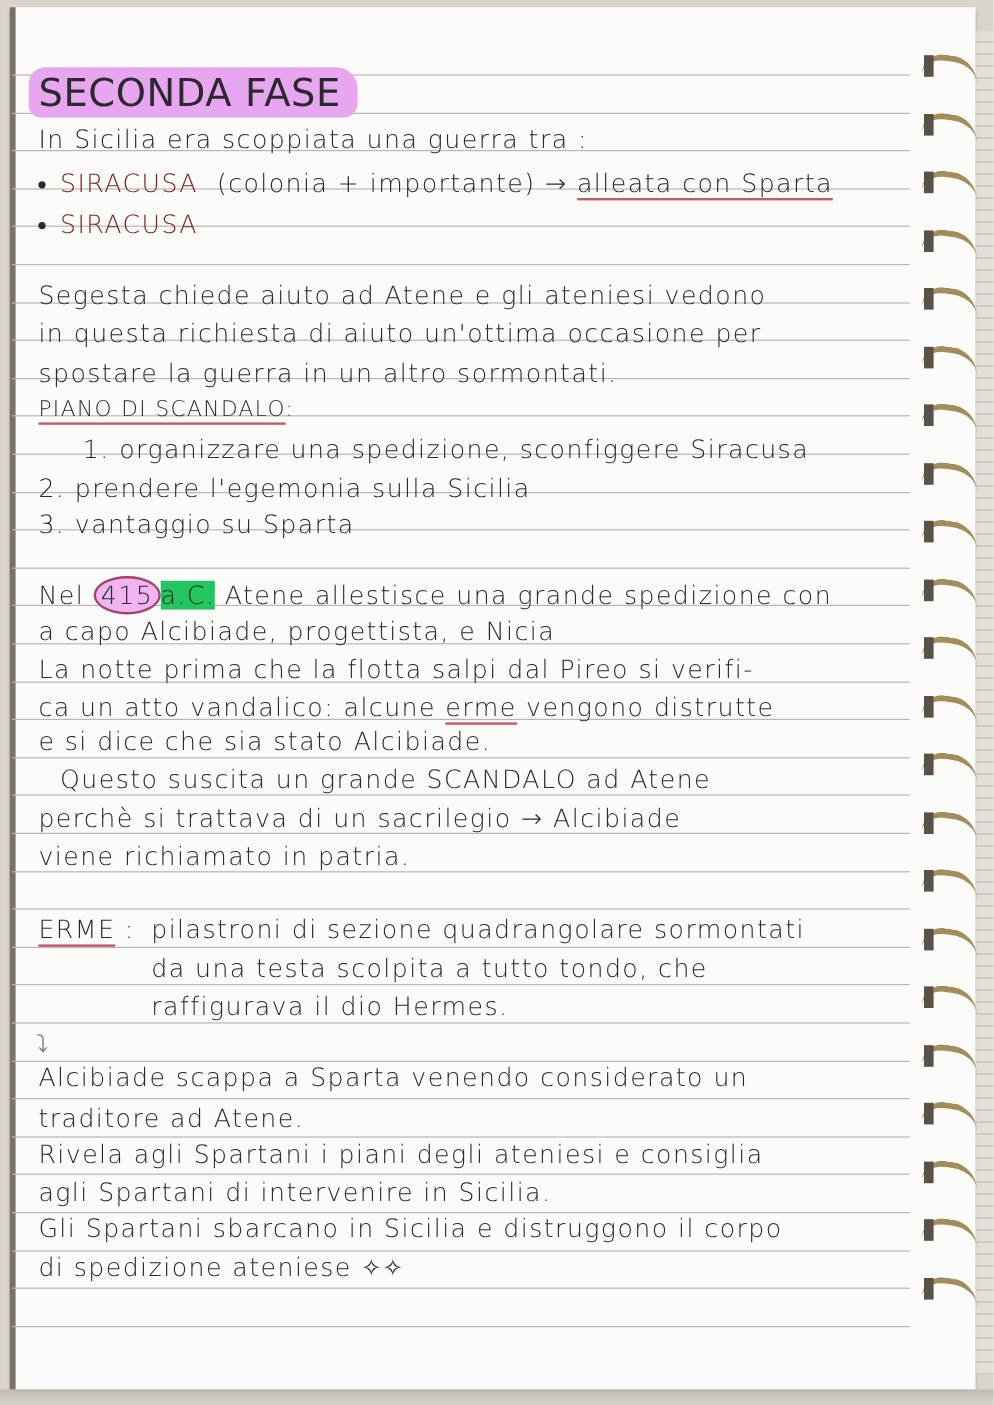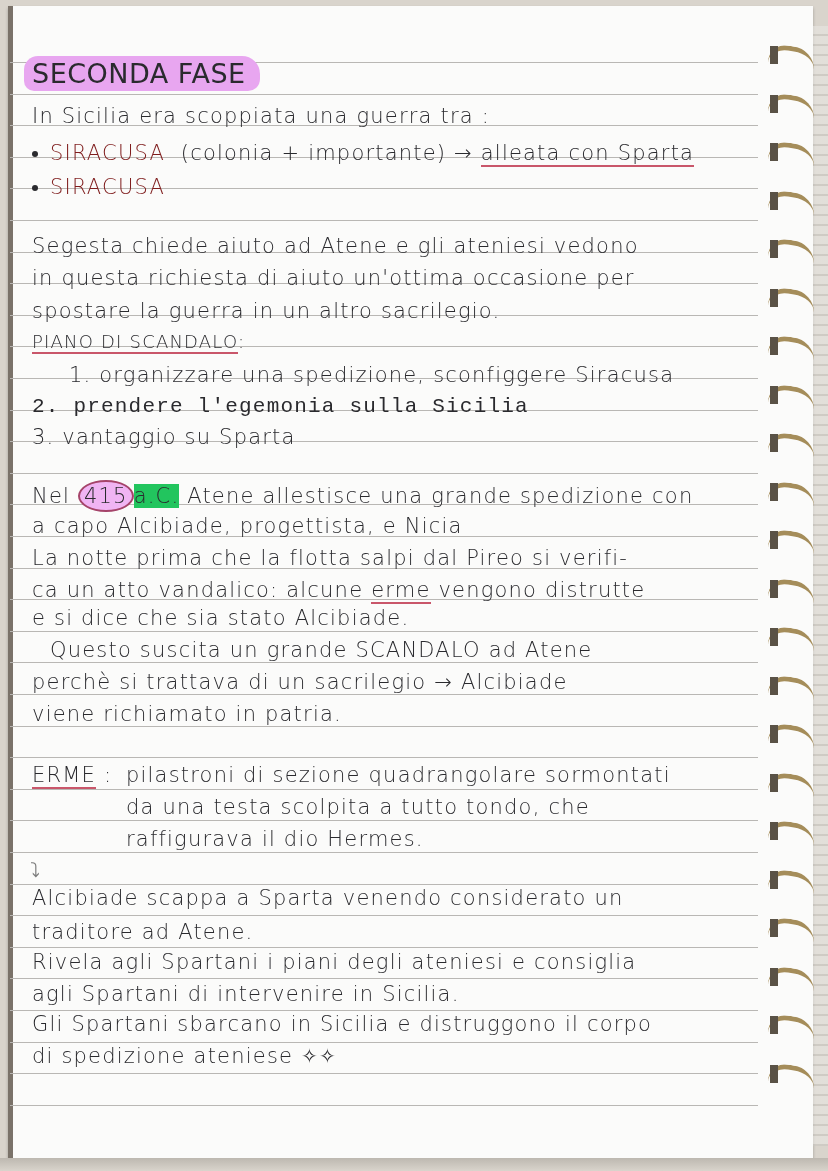--- a/index.html
+++ b/index.html
@@ -43,21 +43,21 @@
     font-family: "DejaVu Sans", sans-serif;
     font-size: 21px; letter-spacing: 1.2px;
     color: #2a2a2e; white-space: nowrap;
     font-weight: 300;
   }
   .title {
     position: absolute; left: 24px; top: 56px;
     padding: 2px 14px 2px 8px;
     background: #e8a6f0;
     border-radius: 14px 18px 12px 10px;
-    font-size: 27px; letter-spacing: 0.5px; color: #2a2a2e;
+    font-size: 32px; letter-spacing: 0.5px; color: #2a2a2e;
   }
   .pink { color: #7f1d1d; }
   .ul-red { border-bottom: 2px solid #c9566a; }
   .bullet { display: inline-block; width: 6px; height: 6px; border-radius: 50%; background: #2a2a2e; margin-right: 12px; vertical-align: middle; }
   .circle {
     display: inline-block; border: 2px solid #a5446a; border-radius: 50%;
     padding: 2px 4px; background: #f0b4f3;
   }
   .hl { background: #22c55e; }
   .arrow-curl { position: absolute; left: 30px; top: 858px; font-size: 20px; color: #7c7c7c; }
@@ -114,27 +114,27 @@
 
 <div class="line" style="top:141px;">
   <span class="bullet"></span><span class="pink">SIRACUSA</span>&nbsp;&nbsp;<span>(colonia + importante) → </span><span class="ul-red">alleata con Sparta</span>
 </div>
 <div class="line" style="top:175px;">
   <span class="bullet"></span><span class="pink">SIRACUSA</span>
 </div>
 
 <div class="line" style="top:234px;">Segesta chiede aiuto ad Atene e gli ateniesi vedono</div>
 <div class="line" style="top:266px;">in questa richiesta di aiuto un'ottima occasione per</div>
-<div class="line" style="top:299px;">spostare la guerra in un altro sacrilegio.</div>
+<div class="line" style="top:299px;">spostare la guerra in un altro sormontati.</div>
 
 <div class="line" style="top:331px; font-size:18px;">
   <span class="ul-red">PIANO DI SCANDALO</span><span>:</span>
 </div>
 <div class="line" style="top:363px;margin-left:37px;">1. organizzare una spedizione, sconfiggere Siracusa</div>
-<div class="line" style="top:395px;font-family:Liberation Mono, monospace;">2. prendere l'egemonia sulla Sicilia</div>
+<div class="line" style="top:395px;">2. prendere l'egemonia sulla Sicilia</div>
 <div class="line" style="top:425px;">3. vantaggio su Sparta</div>
 
 <div class="line" style="top:480px;">
   <span>Nel</span>
   <span class="circle">415</span><span class="hl">a.C.</span><span> Atene allestisce una grande spedizione con</span>
 </div>
 <div class="line" style="top:514px;">a capo Alcibiade, progettista, e Nicia</div>
 <div class="line" style="top:546px;">La notte prima che la flotta salpi dal Pireo si verifi-</div>
 <div class="line" style="top:578px;">
   <span>ca un atto vandalico: alcune </span><span class="ul-red">erme</span><span> vengono distrutte</span>

